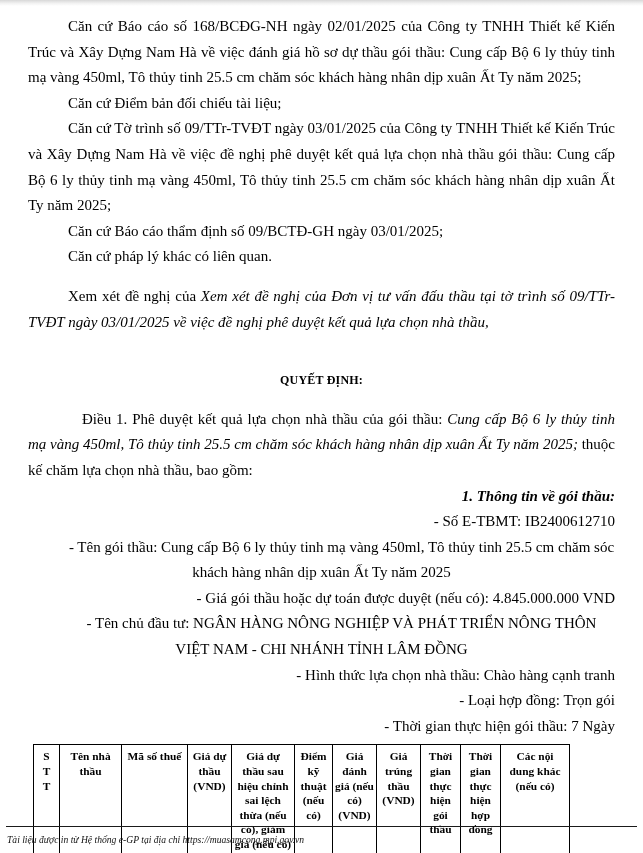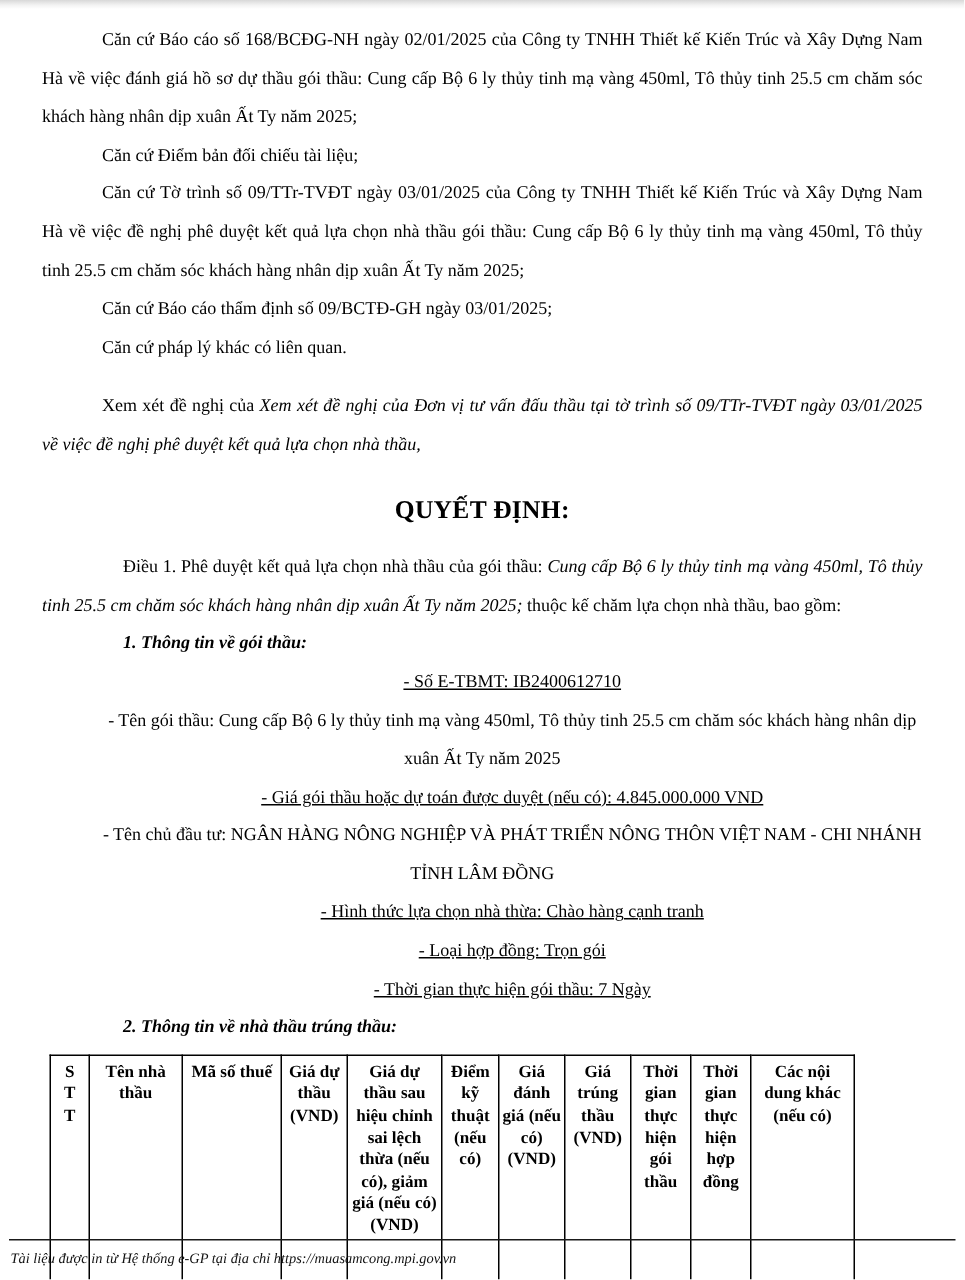--- a/index.html
+++ b/index.html
@@ -26,61 +26,60 @@
     background: linear-gradient(to bottom, #d8d8d8 0%, #f2f2f2 55%, #ffffff 100%);
   }
   .content {
     position: absolute;
     top: 14px;
     left: 28px;
     width: 587px;
   }
   p {
     margin: 0;
-    font-size: 12px;
+    font-size: 15px;
     line-height: 25.6px;
     text-align: justify;
     text-justify: inter-word;
   }
   .indent {
     text-indent: 40px;
   }
   .indent-lg {
     text-indent: 54px;
   }
   .ital { font-style: italic; }
   .bold { font-weight: normal; }
   .center {
     text-align: center;
     text-indent: 0;
   }
   .heading-decision {
     font-weight: bold;
-    font-size: 17px;
+    font-size: 12px;
     letter-spacing: 0.2px;
-    margin-top: 17px;
+    margin-top: 33px;
     margin-bottom: 13px;
   }
   .gap-before {
     margin-top: 14px;
   }
   .bullet-line {
     text-indent: 40px;
-    text-align: center;
-    text-decoration: underline;
+    text-align: right;
   }
   .bullet-wrap {
     text-indent: 40px;
     text-align: center;
   }
   .sub-heading {
     text-indent: 54px;
     font-weight: bold;
     font-style: italic;
-    text-align: left;
+    text-align: right;
   }
 
   
   .bid-table-wrap {
     margin-top: 5px;
     padding-left: 4px;
   }
   table.bid-table {
     border-collapse: collapse;
     width: 536px;
@@ -159,25 +158,24 @@
     <p class="center heading-decision">QUYẾT ĐỊNH:</p>
 
     <p class="indent-lg"><span class="bold">Điều 1.</span><span> Phê duyệt kết quả lựa chọn nhà thầu của gói thầu: </span><span class="ital">Cung cấp Bộ 6 ly thủy tinh mạ vàng 450ml, Tô thủy tinh 25.5 cm chăm sóc khách hàng nhân dịp xuân Ất Ty năm 2025;</span><span> thuộc kế chăm lựa chọn nhà thầu, bao gồm:</span></p>
 
     <p class="sub-heading">1. Thông tin về gói thầu:</p>
 
     <p class="bullet-line">- Số E-TBMT: IB2400612710</p>
     <p class="bullet-wrap">- Tên gói thầu: Cung cấp Bộ 6 ly thủy tinh mạ vàng 450ml, Tô thủy tinh 25.5 cm chăm sóc khách hàng nhân dịp xuân Ất Ty năm 2025</p>
     <p class="bullet-line">- Giá gói thầu hoặc dự toán được duyệt (nếu có): 4.845.000.000 VND</p>
     <p class="bullet-wrap">- Tên chủ đầu tư: NGÂN HÀNG NÔNG NGHIỆP VÀ PHÁT TRIỂN NÔNG THÔN VIỆT NAM - CHI NHÁNH TỈNH LÂM ĐỒNG</p>
-    <p class="bullet-line">- Hình thức lựa chọn nhà thừa: Chào hàng cạnh tranh</p>
+    <p class="bullet-line">- Hình thức lựa chọn nhà thầu: Chào hàng cạnh tranh</p>
     <p class="bullet-line">- Loại hợp đồng: Trọn gói</p>
     <p class="bullet-line">- Thời gian thực hiện gói thầu: 7 Ngày</p>
 
-    <p class="sub-heading">2. Thông tin về nhà thầu trúng thầu:</p>
 
     <div class="bid-table-wrap">
       <table class="bid-table">
         <thead>
           <tr>
             <th class="col-stt">
               <span class="stacked">S</span>
               <span class="stacked">T</span>
               <span class="stacked">T</span>
             </th>

